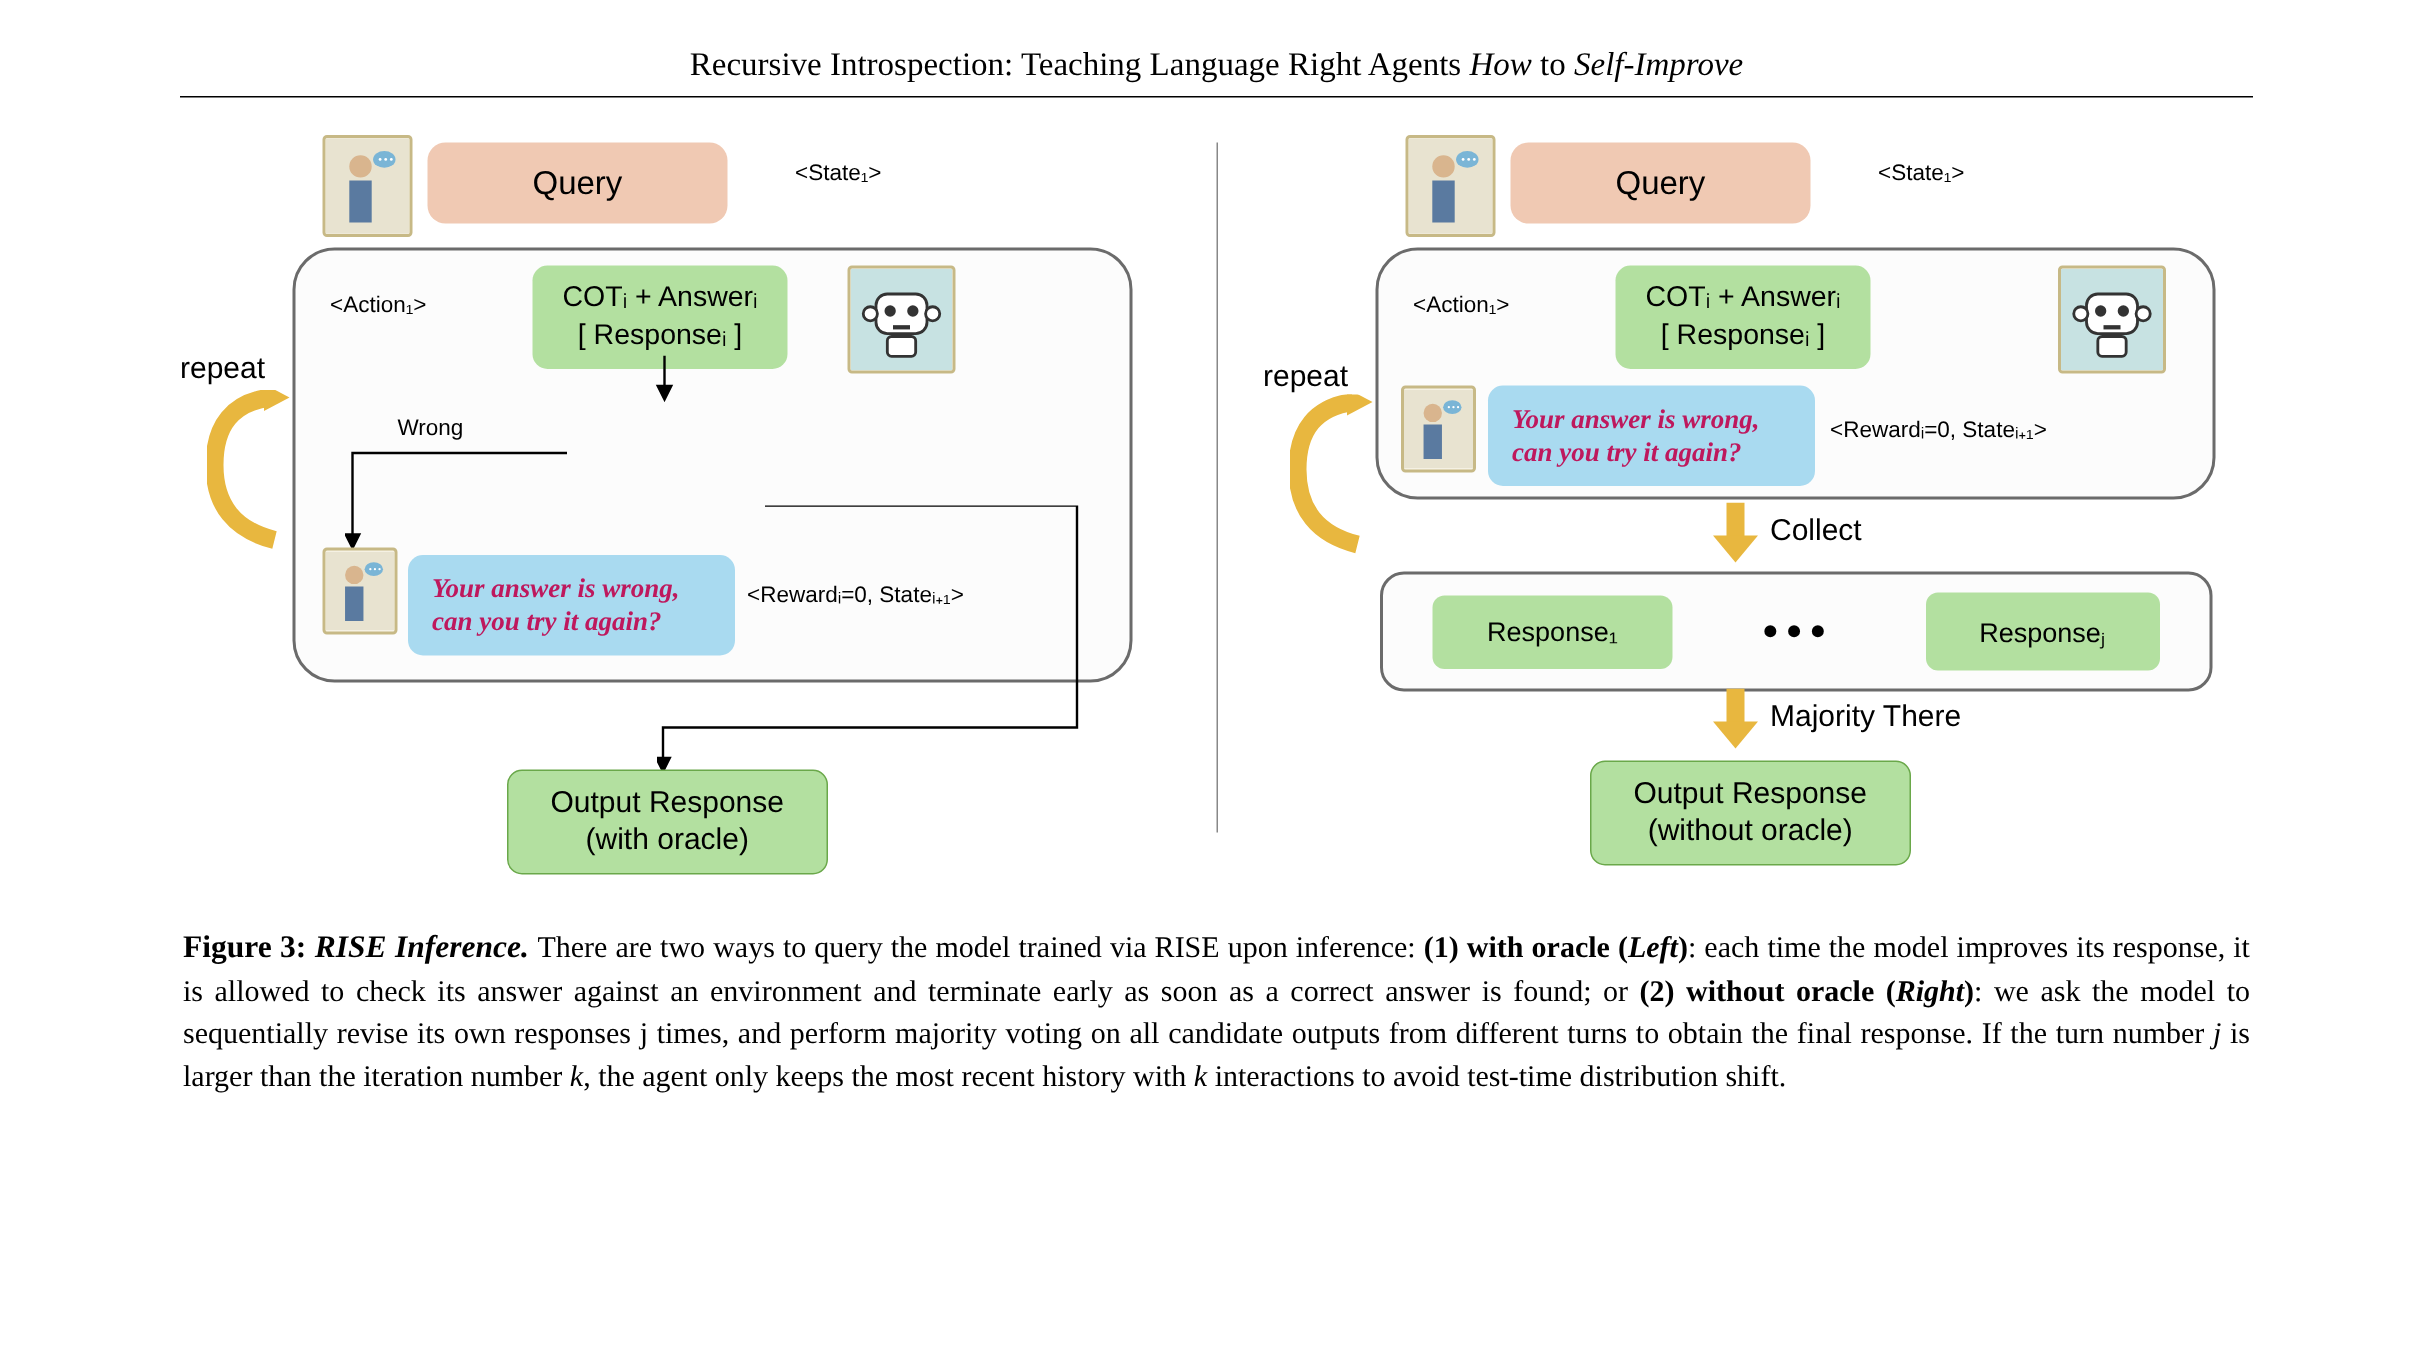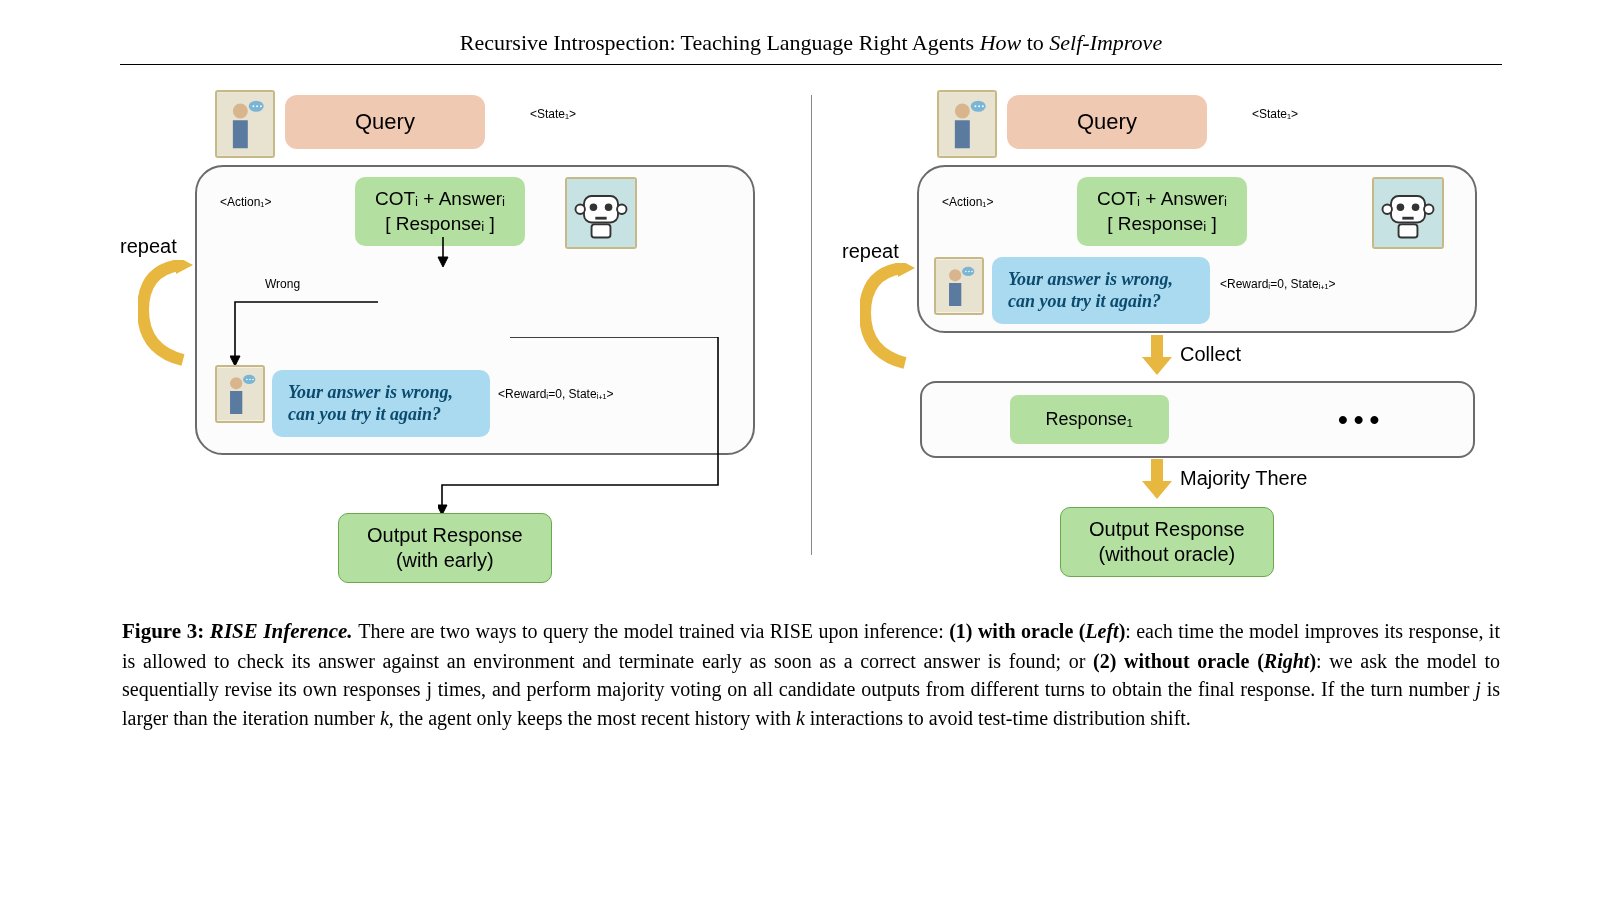--- a/index.html
+++ b/index.html
@@ -38,21 +38,21 @@
 .query-box {
   position: absolute;
   background: #f0c9b3;
   border-radius: 12px;
   padding: 14px 70px;
   font-size: 22px;
   text-align: center;
 }
 .state-label, .action-label, .reward-label, .wrong-label {
   position: absolute;
-  font-size: 12px;
+  font-size: 15px;
 }
 .big-rounded {
   position: absolute;
   border: 2px solid #6b6b6b;
   border-radius: 28px;
   background: #fcfcfc;
 }
 .cot-box {
   position: absolute;
   background: #b3e0a0;
@@ -65,21 +65,21 @@
 .wrong-bubble {
   position: absolute;
   background: #a9daf0;
   border-radius: 10px;
   padding: 12px 16px;
   font-family: 'Comic Sans MS', cursive;
   font-weight: bold;
   font-style: italic;
   font-size: 18px;
   line-height: 1.2;
-  color: #0c4a6e;
+  color: #be185d;
 }
 .diamond {
   position: absolute;
   width: 130px;
   height: 70px;
   display: flex;
   align-items: center;
   justify-content: center;
 }
 .diamond-shape {
@@ -244,21 +244,21 @@
       <polygon points="55,5 38,-4 38,14" fill="#e8b73f"></polygon>
     </svg>
 
     <svg class="arrow-plain" style="left:318px; top:252px; width:300px; height:180px;">
       <polyline points="72,0 280,0 280,148 4,148 4,170" stroke="#000" stroke-width="1.6" fill="none"></polyline>
       <polygon points="4,178 -1,168 9,168" class="straight-arrow-head"></polygon>
     </svg>
 
     <div class="output-box" style="left:218px; top:428px;">
       <div>Output Response</div>
-      <div>(with early)</div>
+      <div>(with oracle)</div>
     </div>
   </div>
 
   <div class="divider-v"></div>
 
   <div class="panel">
     <div class="human-icon" style="left:95px; top:5px;">
       <svg class="human-svg" viewBox="0 0 60 68">
           <rect width="60" height="68" fill="#e8e3d0"></rect>
           <circle cx="25" cy="20" r="8" fill="#d9b58e"></circle>
@@ -314,20 +314,21 @@
 
     <svg class="fat-down-arrow" style="left:300px; top:250px; width:30px; height:42px;">
       <rect x="9" y="0" width="12" height="24" fill="#e8b73f"></rect>
       <polygon points="15,40 0,22 30,22" fill="#e8b73f"></polygon>
     </svg>
     <div style="position:absolute; left:338px; top:258px; font-size:20px;">Collect</div>
 
     <div class="collect-panel" style="left:78px; top:296px; width:555px;">
       <div class="resp-box"><span>Response₁</span></div>
       <div class="dots">•••</div>
+      <div class="resp-box"><span>Responseⱼ</span></div>
     </div>
 
     <svg class="fat-down-arrow" style="left:300px; top:374px; width:30px; height:42px;">
       <rect x="9" y="0" width="12" height="24" fill="#e8b73f"></rect>
       <polygon points="15,40 0,22 30,22" fill="#e8b73f"></polygon>
     </svg>
     <div style="position:absolute; left:338px; top:382px; font-size:20px;">Majority There</div>
 
     <div class="output-box" style="left:218px; top:422px;">
       <div>Output Response</div>

